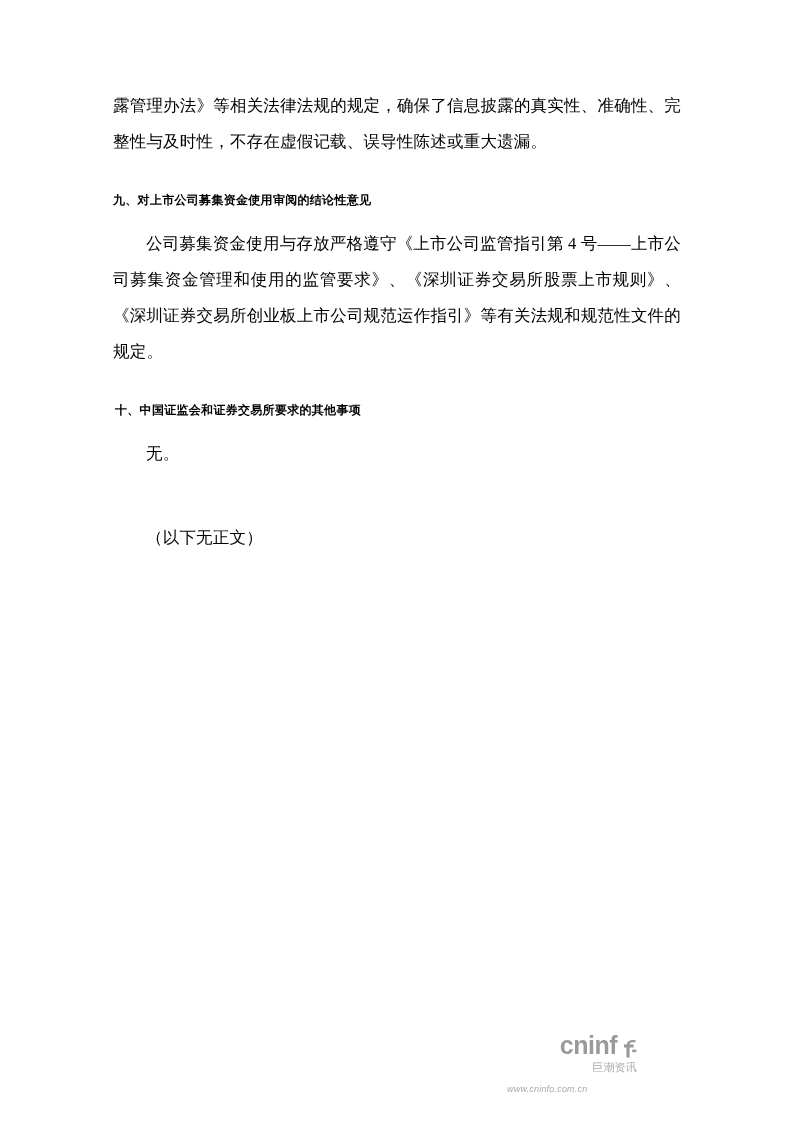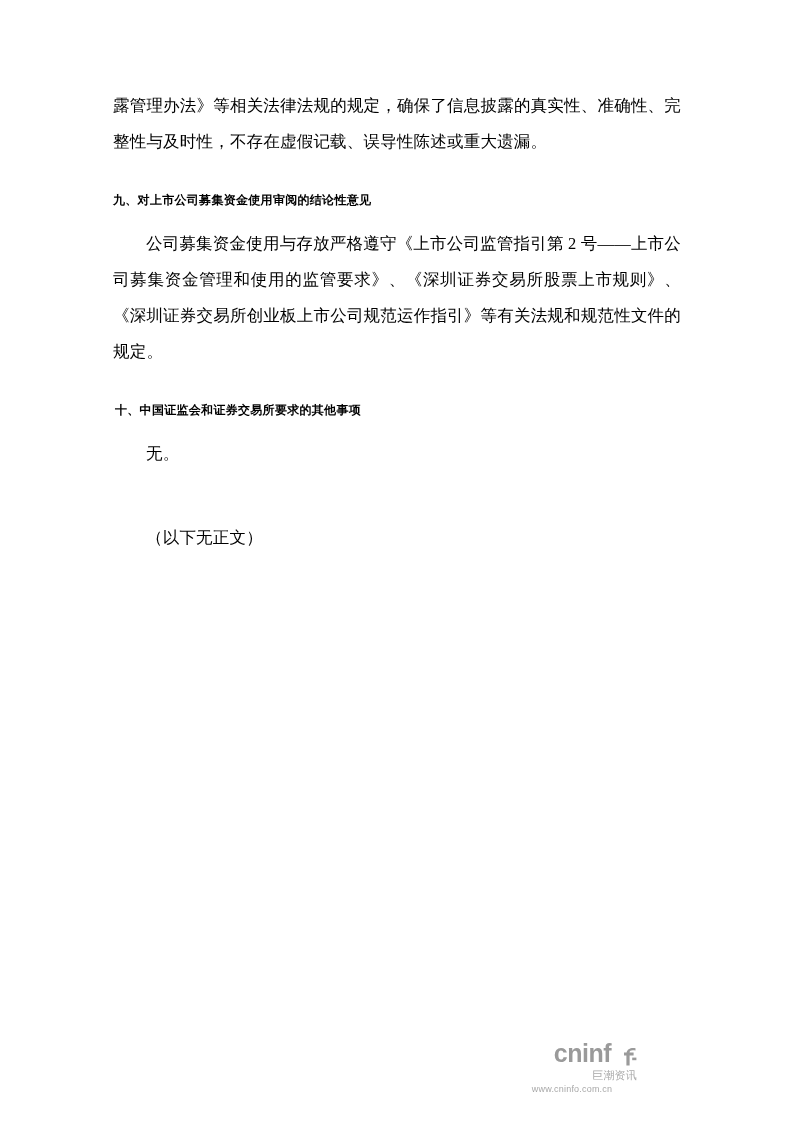--- a/index.html
+++ b/index.html
@@ -60,21 +60,21 @@
     right: 28px;
     bottom: 28px;
     width: 130px;
     text-align: left;
     user-select: none;
   }
   .logo-row {
     display: flex;
     align-items: flex-end;
     justify-content: flex-end;
-    gap: 11px;
+    gap: 5px;
   }
   .logo-text {
     font-family: "Liberation Sans", sans-serif;
     font-size: 25px;
     font-weight: bold;
     color: #9a9a9a;
     letter-spacing: -0.5px;
     line-height: 1;
   }
   .logo-mark {
@@ -88,36 +88,37 @@
     font-size: 11px;
     color: #a8a8a8;
     text-align: right;
     margin-top: 2px;
     letter-spacing: 0.2px;
   }
   .logo-url {
     font-family: "Liberation Sans", sans-serif;
     font-size: 9px;
     color: #a8a8a8;
-    text-align: center;
-    margin-top: 1px;
+    text-align: left;
+    margin-top: 9px;
     letter-spacing: 0.2px;
+    font-style: italic;
   }
 </style>
 </head>
 <body>
 
 <div class="page">
   <div class="content">
 
     <p class="para">露管理办法》等相关法律法规的规定，确保了信息披露的真实性、准确性、完整性与及时性，不存在虚假记载、误导性陈述或重大遗漏。</p>
 
     <h2 class="heading">九、对上市公司募集资金使用审阅的结论性意见</h2>
 
-    <p class="para indent">公司募集资金使用与存放严格遵守《上市公司监管指引第 2 号——上市公司募集资金管理和使用的监管要求》、《深圳证券交易所股票上市规则》、《深圳证券交易所创业板上市公司规范运作指引》等有关法规和规范性文件的规定。</p>
+    <p class="para indent">公司募集资金使用与存放严格遵守《上市公司监管指引第 4 号——上市公司募集资金管理和使用的监管要求》、《深圳证券交易所股票上市规则》、《深圳证券交易所创业板上市公司规范运作指引》等有关法规和规范性文件的规定。</p>
 
 
     <h2 class="heading pad">十、中国证监会和证券交易所要求的其他事项</h2>
 
     <p class="para indent">无。</p>
 
     <p class="para paren">（以下无正文）</p>
 
   </div>
 

